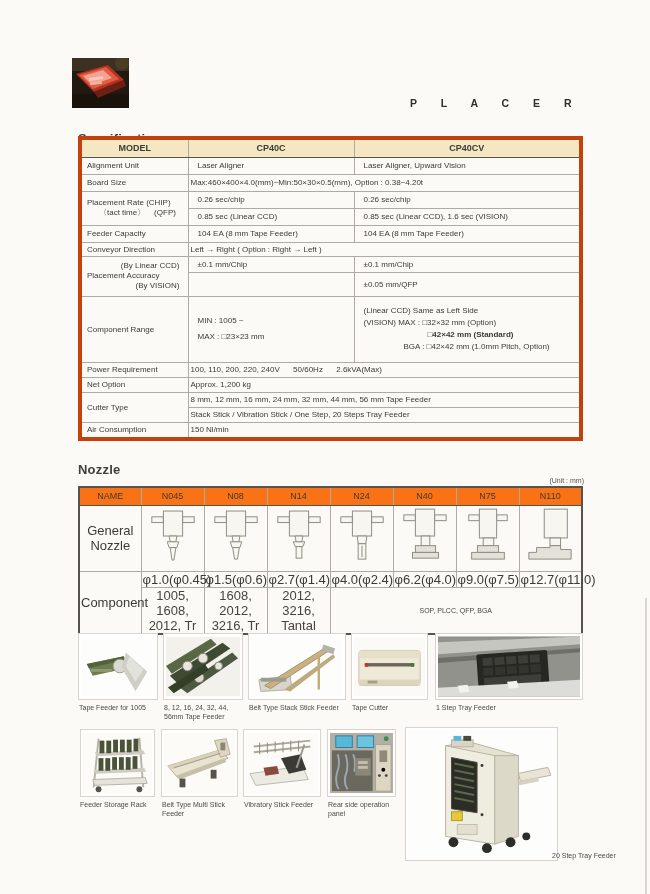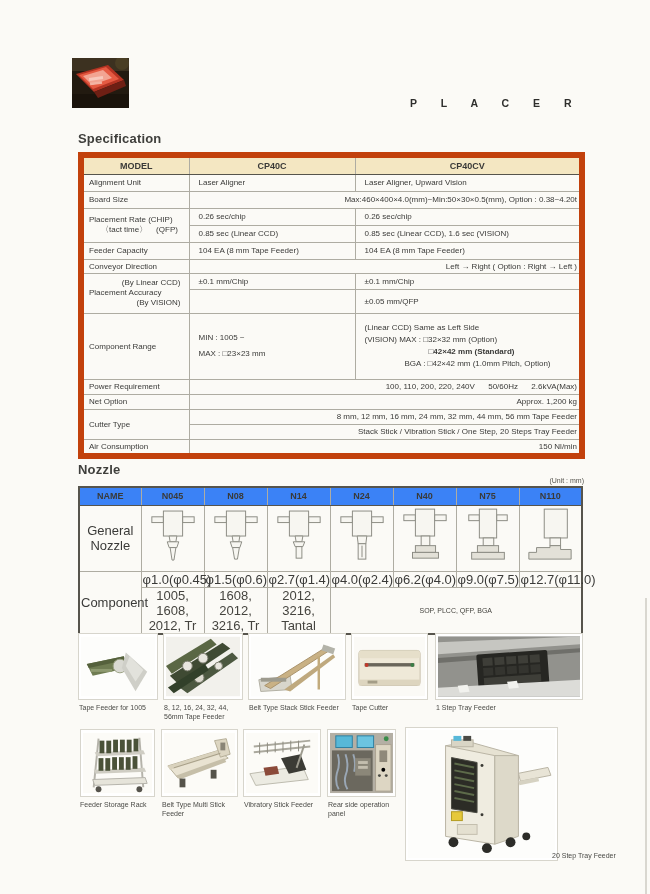--- a/index.html
+++ b/index.html
@@ -15,36 +15,36 @@
     position:absolute; top:97px; font-size:10.5px; font-weight:bold; color:#2e2e2c;
     word-spacing:20px; white-space:nowrap; letter-spacing:0.5px;
   }
   .brand-word.w1 { left:134px; }
   .brand-word.w2 { left:410px;text-align:center; }
   
   .section-title { position:absolute; left:78px; font-size:13px; font-weight:bold; color:#3f3f3c; letter-spacing:0.2px; }
   .unit-note { position:absolute; right:66px; top:477px; font-size:7px; color:#55544e; }
   
   table { border-collapse:collapse; table-layout:fixed; }
-  .spec-table { position:absolute; left:78px; top:152px; width:505px; border:6px solid #c2410c; }
+  .spec-table { position:absolute; left:78px; top:136px; width:505px; border:4px solid #c2410c; }
   .spec-table td { border:1px solid #aeaca2; font-size:8px; color:#3a3a38; padding:1px 5px; vertical-align:middle; }
   .spec-table td.hd { background:#f4e7c2; font-weight:bold; font-size:9px; text-align:center; border-bottom:1px solid #56544c; }
-  .spec-table td.c { text-align:right; padding:1px 2px; }
+  .spec-table td.c { text-align:left; padding:1px 2px; }
   .spec-table td.v { padding-left:9px; }
   .pre { white-space:pre-wrap; }
   .lab3 div { line-height:1.25; }
   .lab3 .r { text-align:right; padding-right:3px; }
   .range-b div { line-height:1.5; }
   .ind1 { margin-left:64px;font-weight:bold; }
   .ind2 { margin-left:40px; }
   .rate-l2 { padding-left:12px; white-space:pre-wrap; }
   
   .noz-table { position:absolute; left:78px; top:486px; width:505px; border:2px solid #56544c; }
   .noz-table td { border:1px solid #aeaca2; font-size:13px; text-align:center; vertical-align:middle; padding:0 1px; }
-  .noz-table td.hd { background:#3b82f6; font-weight:bold; font-size:9px; border-bottom:1px solid #56544c; height:18px; }
+  .noz-table td.hd { background:#f97316; font-weight:normal; font-size:9px; border-bottom:1px solid #56544c; height:18px; }
   .noz-table .body-row td { height:66px; }
   .noz-label { white-space:pre-line; font-size:8px; }
   .dia { font-size:6.5px; height:14px; }
   .cmp { font-size:6px; height:14px; color:#45443f; }
   .cmp-label { font-size:7px; }
   
   .opt-box { position:absolute; background:#fff; border:1px solid #d7d5cc; padding:2px; }
   .opt-box svg { display:block; width:100%; height:100%; }
   .opt-caption { position:absolute; font-size:7px; color:#4a4a46; line-height:1.35; }
   .caption-nowrap { white-space:nowrap; }

